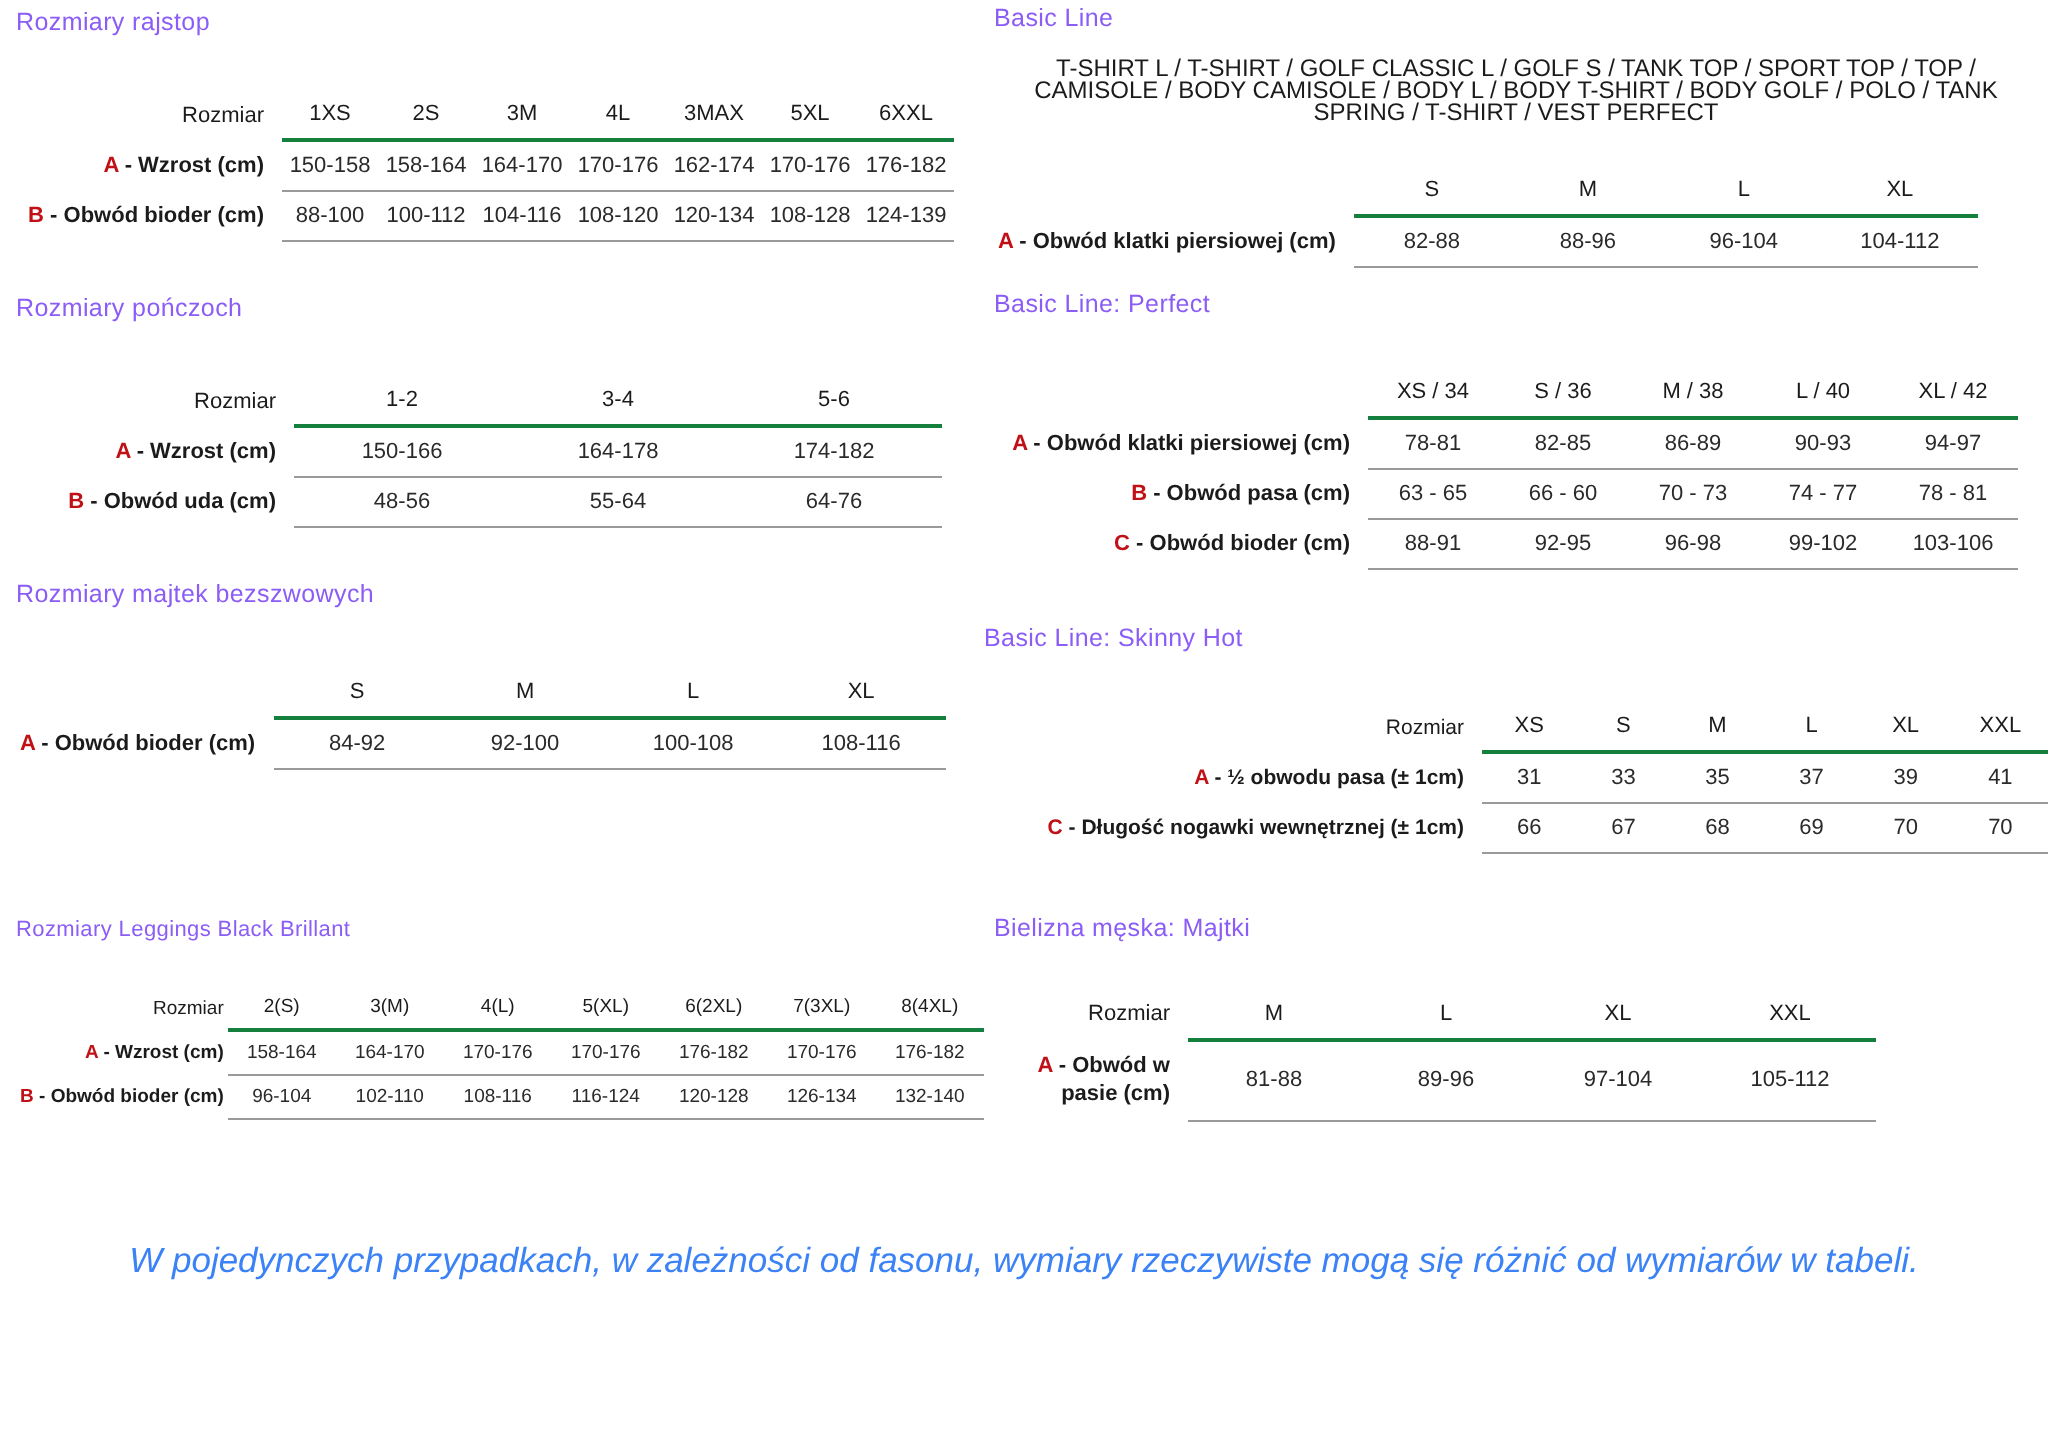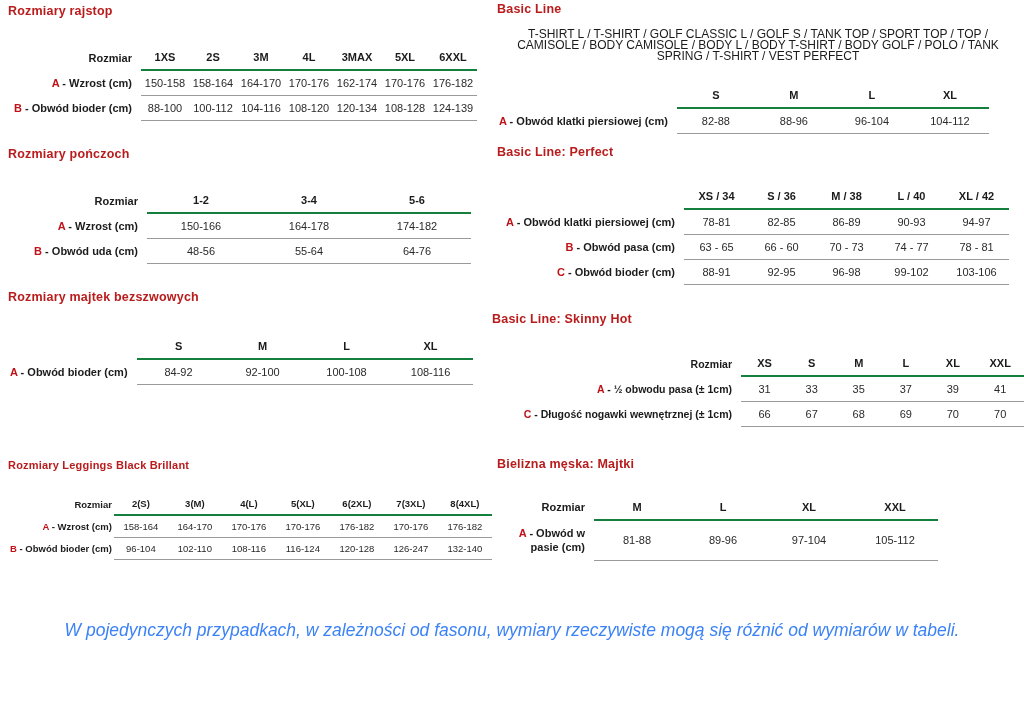--- a/index.html
+++ b/index.html
@@ -4,31 +4,31 @@
 <style>
   html,body{margin:0;padding:0}
   body{
     width:1024px;height:724px;position:relative;overflow:hidden;
     background:#ffffff;color:#1b1b1b;
     font-family:"Liberation Sans", sans-serif;
     -webkit-font-smoothing:antialiased;
   }
   .sec{position:absolute}
   .sec h2{
-    margin:0;font-size:12.5px;font-weight:bold;color:#b91c1c;letter-spacing:.2px;
+    margin:0;font-size:12.5px;font-weight:normal;color:#8b5cf6;letter-spacing:.2px;
   }
   .tbl table{border-collapse:collapse;table-layout:auto}
   .tbl td{
     padding:6px 2px;font-size:11px;text-align:center;white-space:nowrap;
     vertical-align:middle;color:#2a2a2a;
   }
   .tbl td.lbl{
     text-align:right;font-weight:bold;padding-right:9px;color:#1b1b1b;
   }
-  .tbl td.hd{font-weight:bold;color:#1b1b1b}
+  .tbl td.hd{font-weight:normal;color:#1b1b1b}
   .tbl tr.hdr td.col{border-bottom:2px solid #15803d}
   .tbl tr.datarow td.col{border-bottom:1px solid #9a9a9a}
   .ltr{color:#bf1116;font-weight:bold}
 
   
   #s0{top:4px;left:8px}
   #s0 .tbl{margin-top:27px}
   #s0 td.lbl{min-width:122px}
   #s0 td.col{width:44px}
 
@@ -199,21 +199,21 @@
             <td class="col val">170-176</td>
             <td class="col val">176-182</td>
           </tr>
           <tr class="datarow">
             <td class="lbl"><span class="ltr">B</span> - Obwód bioder (cm)</td>
             <td class="col val">96-104</td>
             <td class="col val">102-110</td>
             <td class="col val">108-116</td>
             <td class="col val">116-124</td>
             <td class="col val">120-128</td>
-            <td class="col val">126-247</td>
+            <td class="col val">126-134</td>
             <td class="col val">132-140</td>
           </tr>
         </tbody>
       </table>
     </div>
 </section>
 
 <section class="sec" id="s4">
   <h2>Basic Line</h2>
   <p class="subtitle">T-SHIRT L / T-SHIRT / GOLF CLASSIC L / GOLF S / TANK TOP / SPORT TOP / TOP / CAMISOLE / BODY CAMISOLE / BODY L / BODY T-SHIRT / BODY GOLF / POLO / TANK SPRING / T-SHIRT / VEST PERFECT</p>

